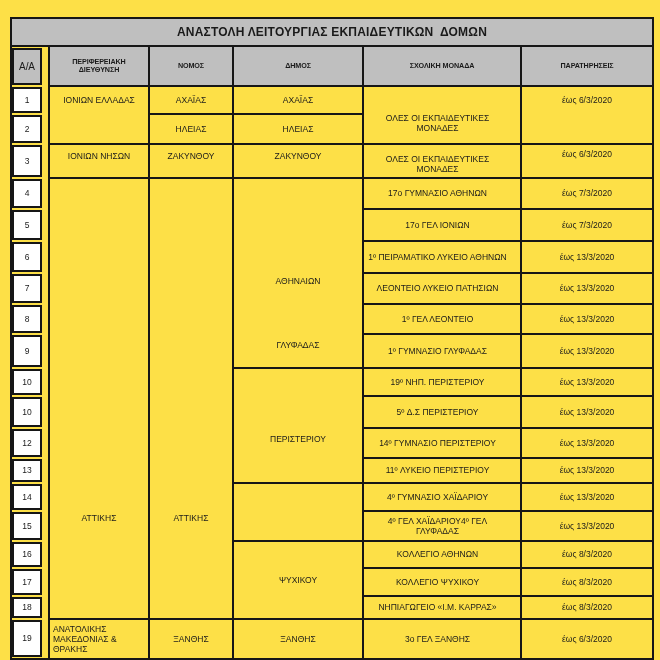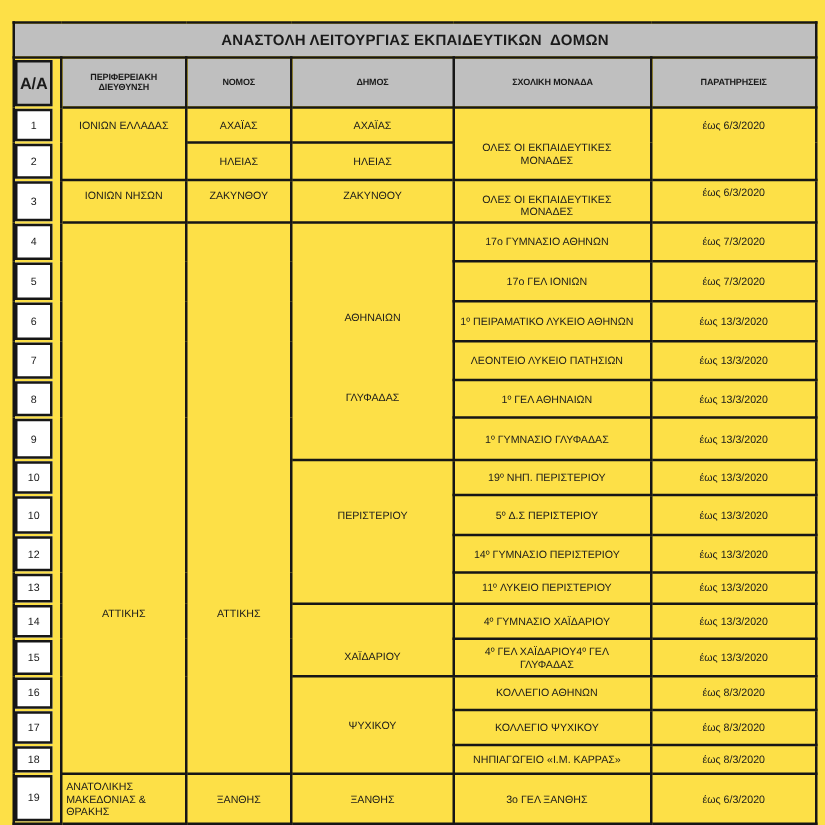--- a/index.html
+++ b/index.html
@@ -11,31 +11,31 @@
         vertical-align:middle;text-align:center;overflow:hidden;}
   
   td.title{background:#bfbfbf;font-weight:bold;font-size:12px;letter-spacing:.2px;
            height:24px;text-align:center;vertical-align:middle;}
   
   th{background:#bfbfbf;font-weight:bold;font-size:7.2px;letter-spacing:-0.1px;height:36px;}
   th.aa,td.aa{border-top:none;border-bottom:none;border-left:none;background:transparent;
               position:relative;padding:0 6px 0 0;}
   .aabox{position:absolute;left:0;top:1px;bottom:1px;right:6px;border:2px solid #161616;
          display:flex;align-items:center;justify-content:center;font-size:8.5px;background:#fff;}
-  th.aa .aabox{background:#bfbfbf;font-weight:bold;font-size:13px;}
+  th.aa .aabox{background:#bfbfbf;font-weight:normal;font-size:10px;}
   
   td.left{text-align:left;padding-left:3px;}
   td.school{text-align:center;padding:1px 12px 1px 3px;}
   td.vtop{vertical-align:top;padding-top:6px;}
   td.vtop-sm{vertical-align:top;padding-top:4px;}
   td.vbottom{vertical-align:bottom;padding-bottom:3px;}
   td.vbottom-lg{vertical-align:bottom;padding-bottom:10px;}
   td.rel{position:relative;}
   td.rel .float-label{position:absolute;left:0;right:0;transform:translateY(-50%);
-                      text-align:center;}
+                      text-align:center;margin-top:27px;}
 </style>
 </head>
 <body>
 
 <div id="page">
   <table class="doc">
     <colgroup>
       <col style="width:38px">
         <col style="width:100px">
         <col style="width:84px">
@@ -122,21 +122,21 @@
         <td class="aa">
             <div class="aabox">7</div>
           </td>
         <td class="school">ΛΕΟΝΤΕΙΟ ΛΥΚΕΙΟ ΠΑΤΗΣΙΩΝ</td>
         <td>έως 13/3/2020</td>
       </tr>
       <tr style="height:30px">
         <td class="aa">
             <div class="aabox">8</div>
           </td>
-        <td class="school">1º ΓΕΛ ΑΘΗΝΑΙΩΝ</td>
+        <td class="school">1º ΓΕΛ ΛΕΟΝΤΕΙΟ</td>
         <td>έως 13/3/2020</td>
       </tr>
       <tr style="height:34px">
         <td class="aa">
             <div class="aabox">9</div>
           </td>
         <td class="school">1º ΓΥΜΝΑΣΙΟ ΓΛΥΦΑΔΑΣ</td>
         <td>έως 13/3/2020</td>
       </tr>
 

